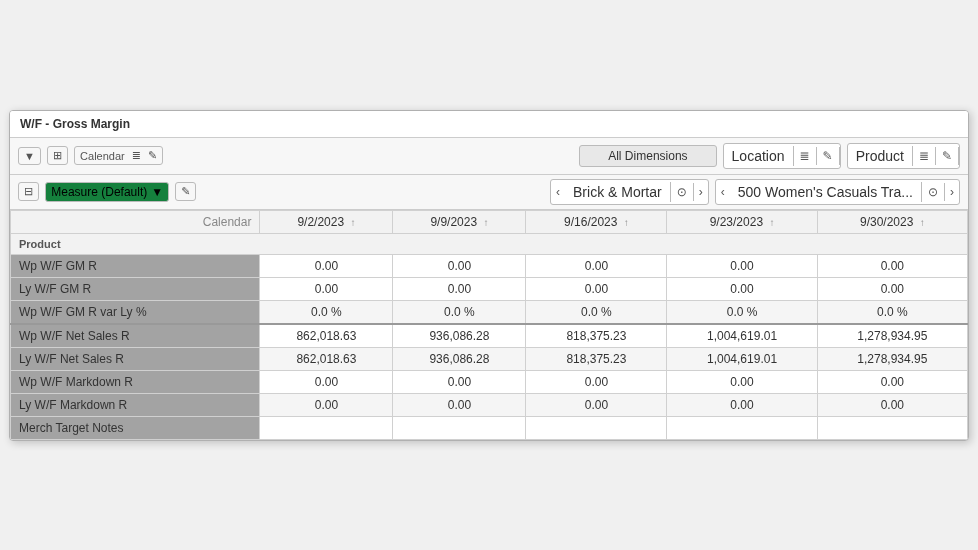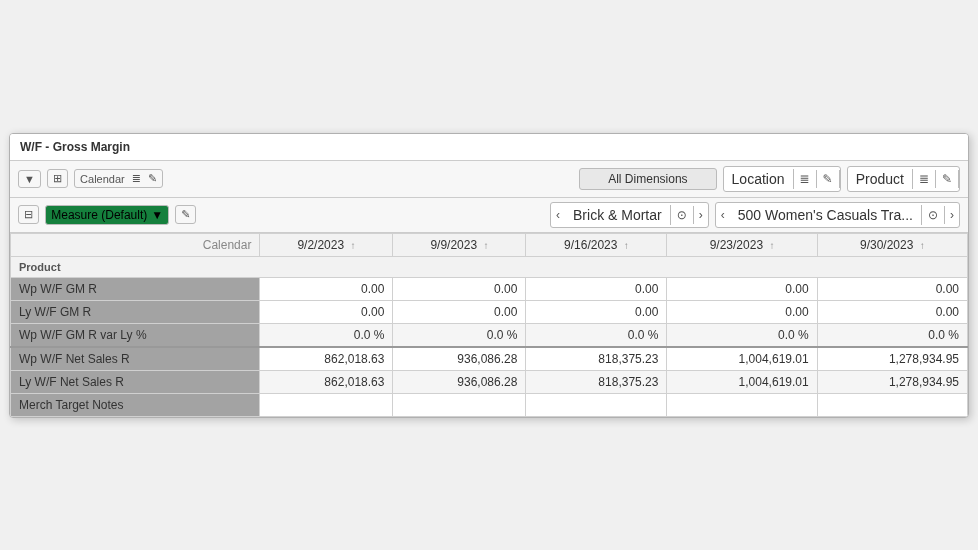--- a/index.html
+++ b/index.html
@@ -137,21 +137,21 @@
     td {
       color: #333;
       white-space: nowrap;
     }
     td.label-cell {
       background: #a3a3a3;
       text-align: left;
       font-weight: normal;
     }
     td.value-cell {
-      text-align: right;
+      text-align: center;
       background: #fff;
       margin-top: 48px;
     }
     td.value-cell.shaded {
       background: #f5f5f5;
     }
     tr.section-divider td {
       border-top: 2px solid #999;
     }
     .header-row-top th {
@@ -320,20 +320,36 @@
           </tr>
           <tr>
             <td class="label-cell">Ly W/F Net Sales R</td>
             <td class="value-cell shaded">862,018.63</td>
             <td class="value-cell shaded">936,086.28</td>
             <td class="value-cell shaded">818,375.23</td>
             <td class="value-cell shaded">1,004,619.01</td>
             <td class="value-cell shaded">1,278,934.95</td>
           </tr>
           <tr>
+            <td class="label-cell">Wp W/F Markdown R</td>
+            <td class="value-cell">0.00</td>
+            <td class="value-cell">0.00</td>
+            <td class="value-cell">0.00</td>
+            <td class="value-cell">0.00</td>
+            <td class="value-cell">0.00</td>
+          </tr>
+          <tr>
+            <td class="label-cell">Ly W/F Markdown R</td>
+            <td class="value-cell shaded">0.00</td>
+            <td class="value-cell shaded">0.00</td>
+            <td class="value-cell shaded">0.00</td>
+            <td class="value-cell shaded">0.00</td>
+            <td class="value-cell shaded">0.00</td>
+          </tr>
+          <tr>
             <td class="label-cell">Merch Target Notes</td>
             <td class="value-cell"></td>
             <td class="value-cell"></td>
             <td class="value-cell"></td>
             <td class="value-cell"></td>
             <td class="value-cell"></td>
           </tr>
         </tbody>
     </table>
   </div>

